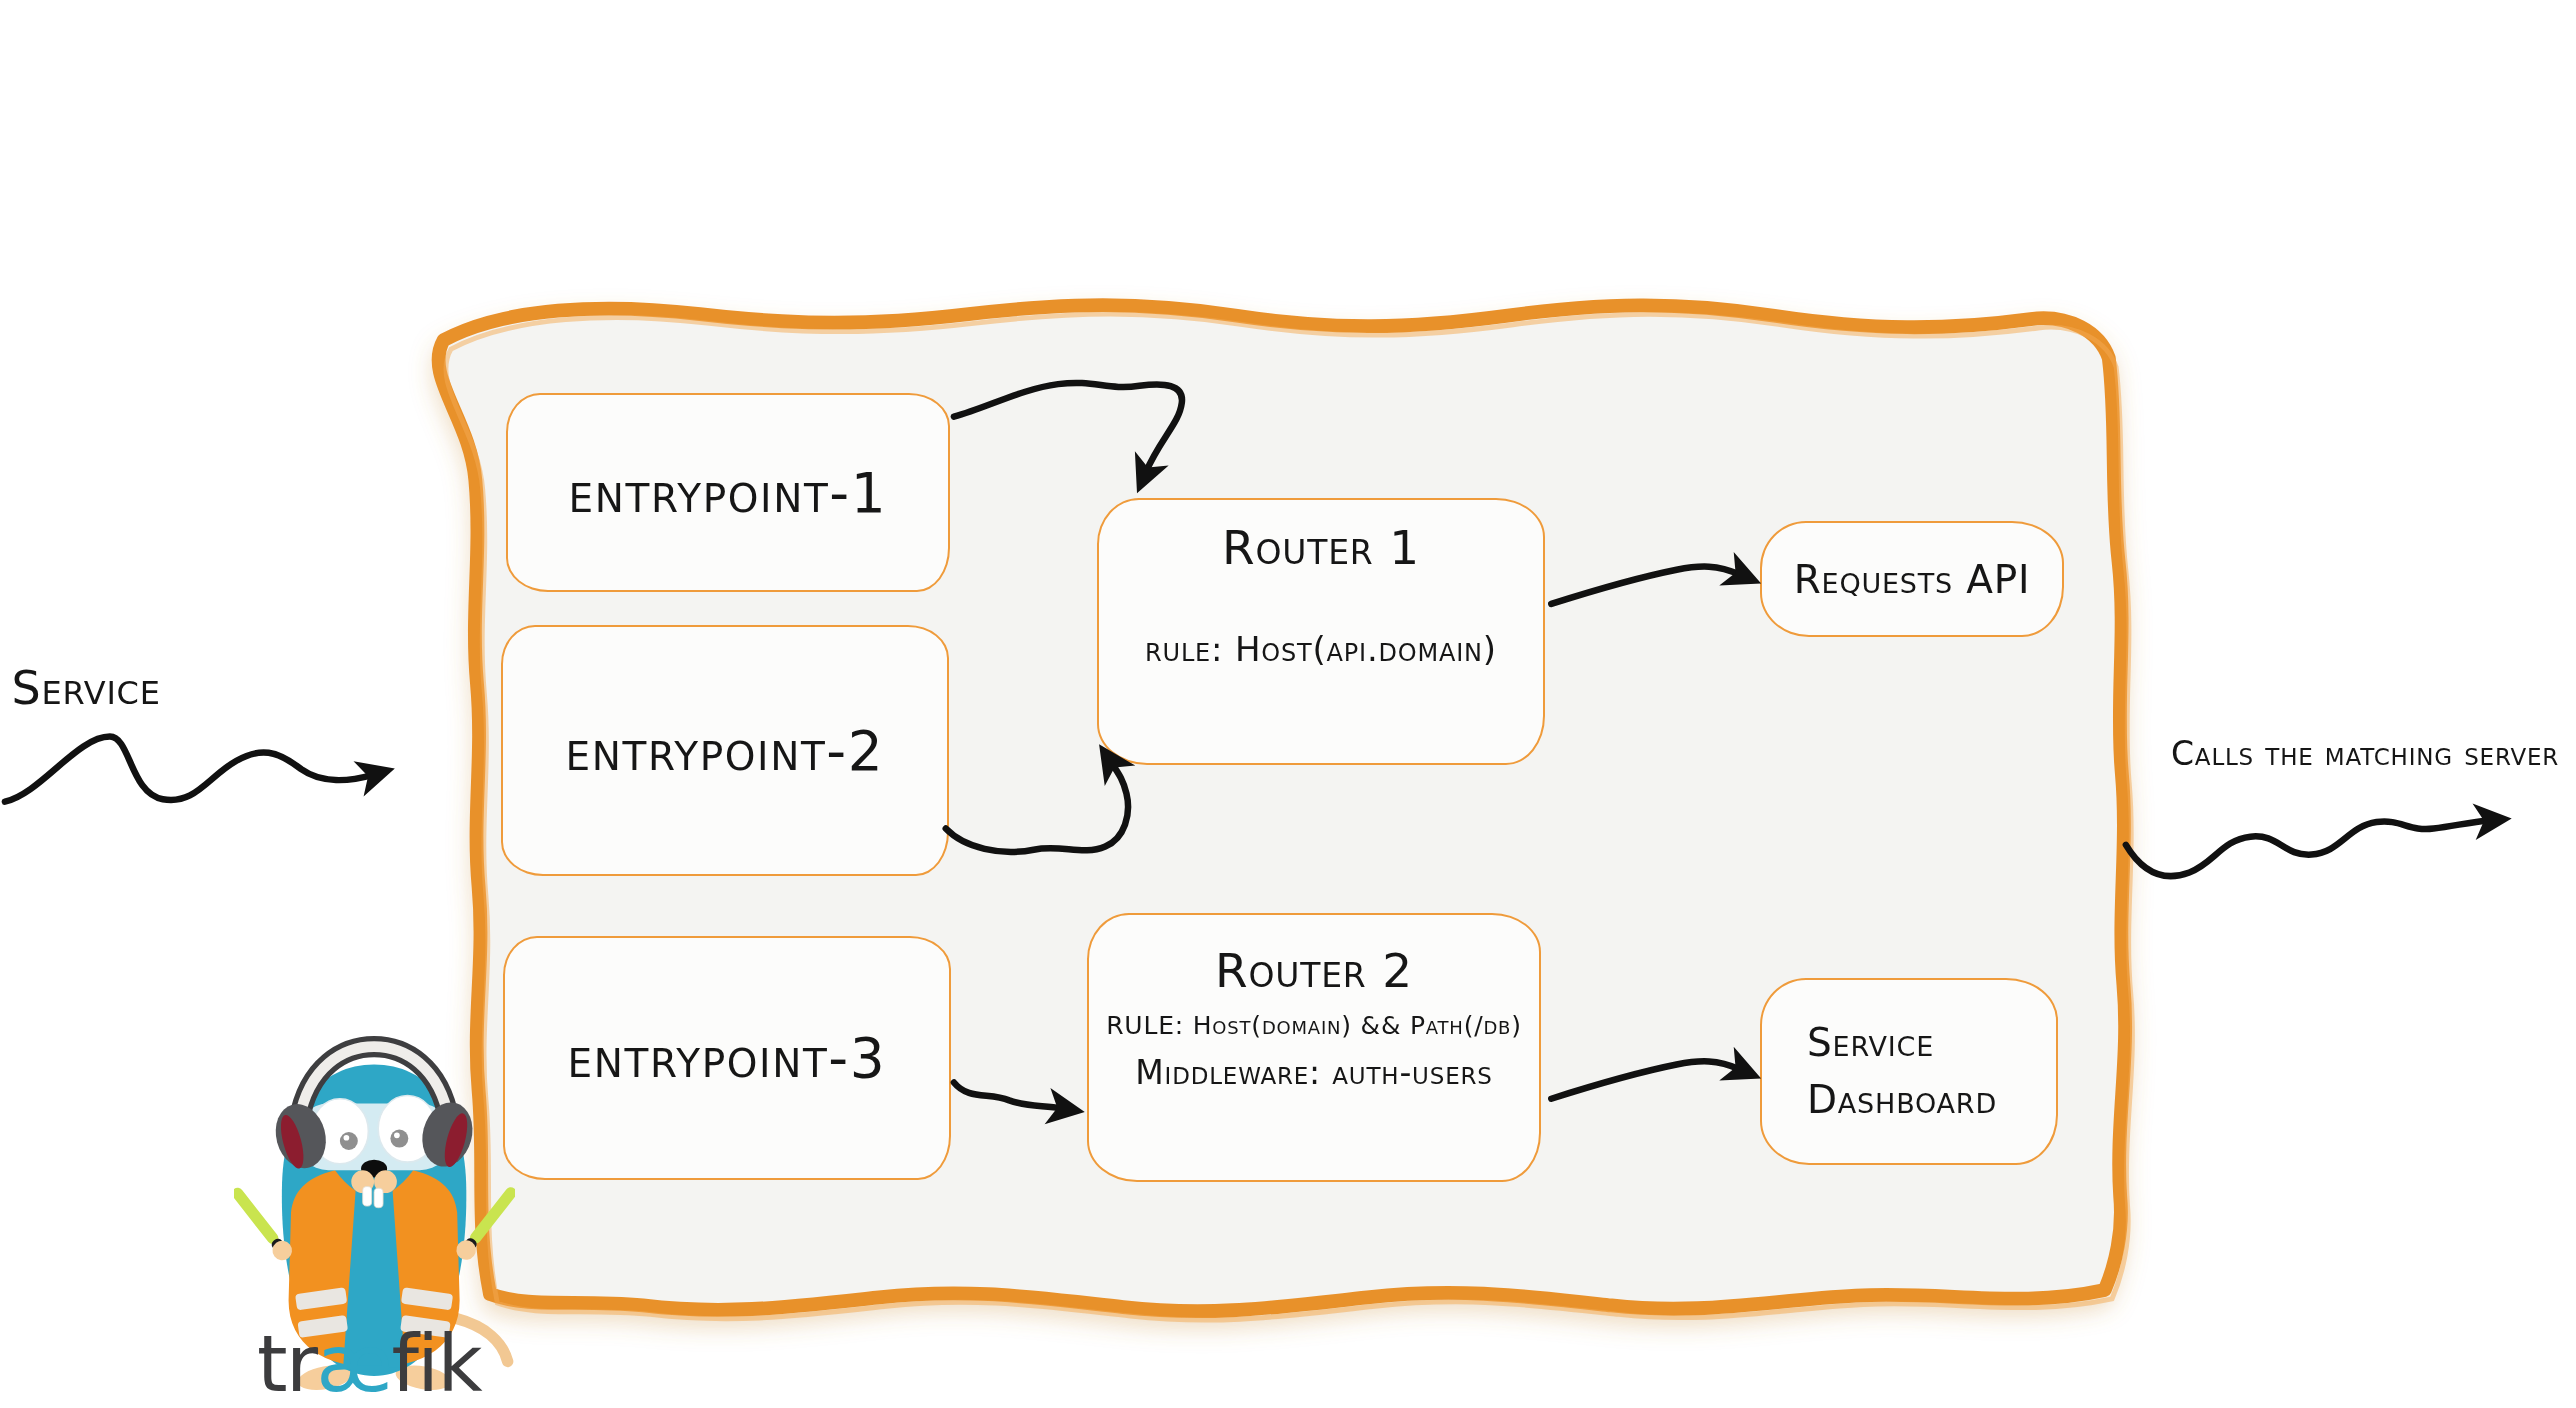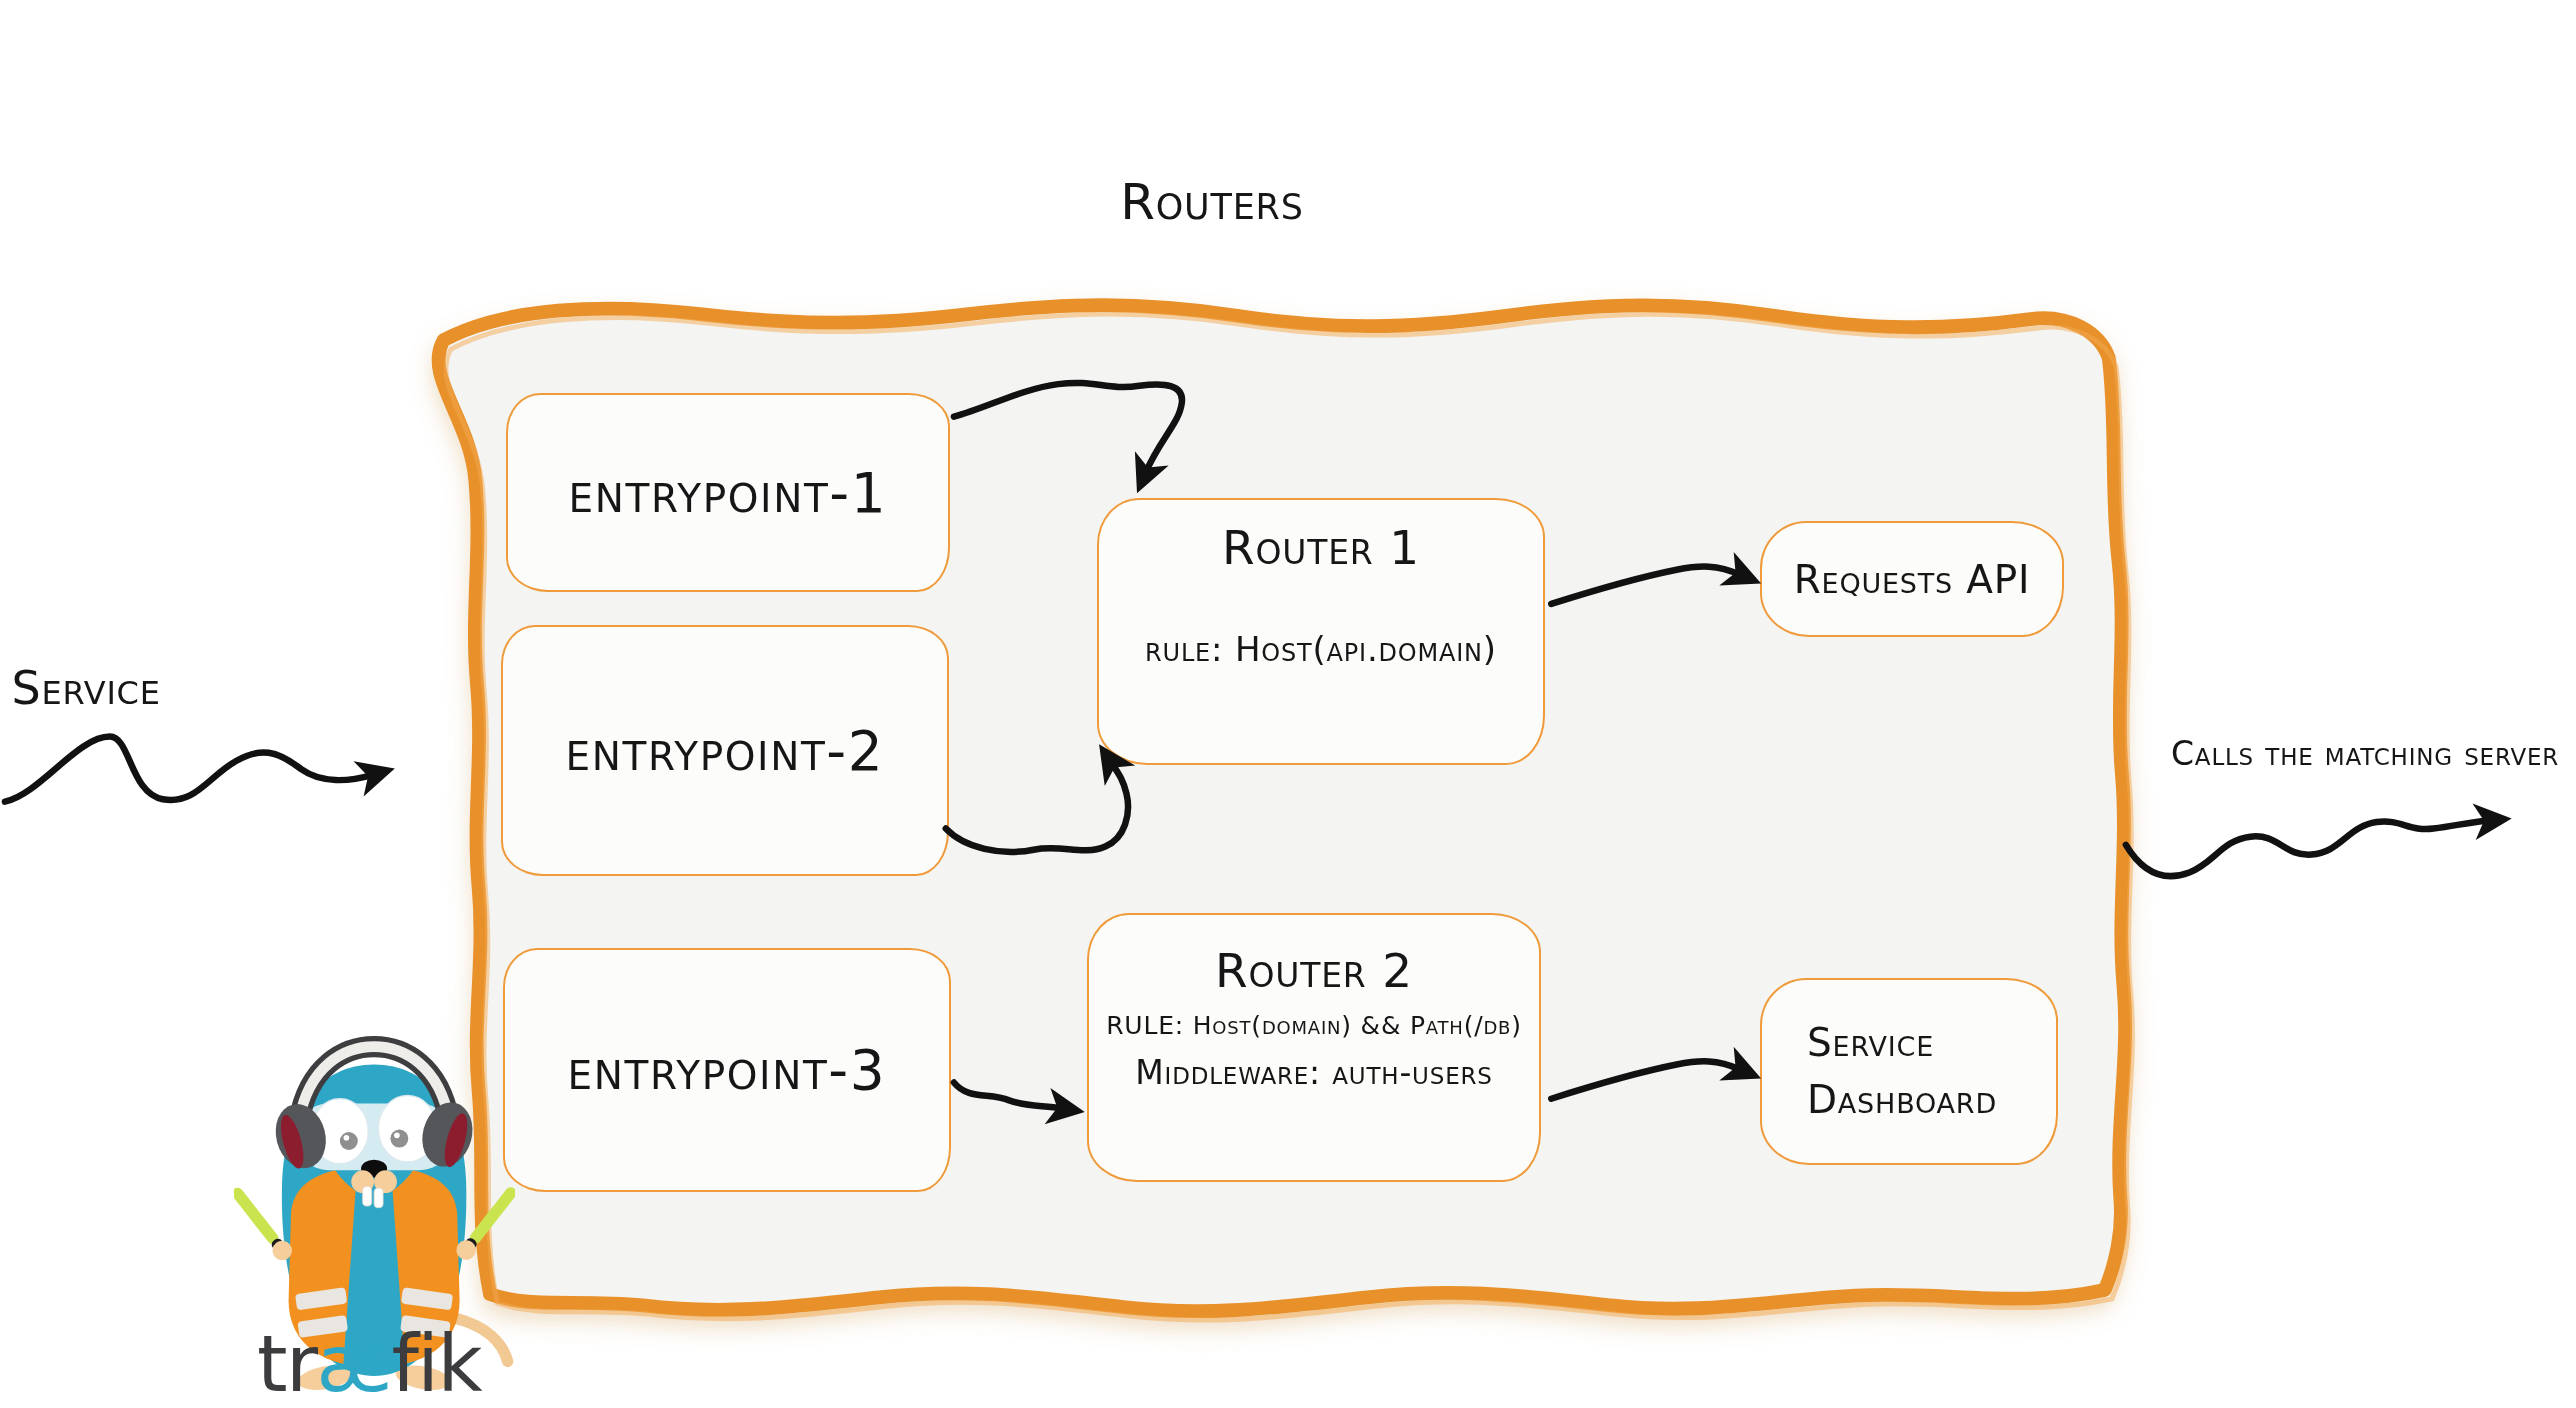--- a/index.html
+++ b/index.html
@@ -47,21 +47,21 @@
     justify-content: center;
     box-sizing: border-box;
   }
   .ep   { border-radius: 34px 41px 33px 42px / 39px 33px 44px 34px; }
   .rtr  { border-radius: 42px 49px 39px 50px / 46px 39px 49px 41px;
           flex-direction: column; }
   .svc  { border-radius: 46px 52px 42px 49px / 47px 42px 50px 44px; }
 
   .ep1 { left: 506px;  top: 393px;  width: 444px; height: 199px; }
   .ep2 { left: 501px;  top: 625px;  width: 448px; height: 251px; }
-  .ep3 { left: 503px;  top: 936px; width: 448px; height: 244px; margin-top: 12px; }
+  .ep3 { left: 503px;  top: 936px; width: 448px; height: 244px; }
   .r1  { left: 1097px; top: 498px;  width: 448px; height: 267px;
          justify-content: flex-start; padding-top: 20px; gap: 54px; }
   .r2  { left: 1087px; top: 913px; width: 454px; height: 269px;
          justify-content: flex-start; padding-top: 28px; gap: 13px; }
   .api { left: 1760px; top: 521px;  width: 304px; height: 116px; }
   .dash{ left: 1760px; top: 978px; width: 298px; height: 187px;
          justify-content: flex-start; padding-left: 45px; }
 
   .ep-label      { font-size: 55px; letter-spacing: 1.6px; }
   .router-name   { font-size: 47px; }
@@ -140,21 +140,20 @@
          S 1190 1582, 1080 1594
          S 890 1616, 790 1604
          C 712 1596, 650 1608, 602 1590
          C 584 1500, 596 1430, 588 1340
          S 596 1180, 588 1090
          S 594 930, 586 840
          S 592 680, 584 590
          C 578 515, 520 462, 545 418 Z" transform="translate(9,11)" fill="none" stroke="#F3AA52" stroke-width="6" opacity="0.5"></path>
   </svg>
 
-  <div class="title sc">Routers</div>
   <div class="requests-label sc">Service</div>
   <div class="calls-label sc">Calls the matching server</div>
 
   <div class="box ep ep1">
     <span class="ep-label sc">entrypoint-1</span>
   </div>
   <div class="box ep ep2">
     <span class="ep-label sc">entrypoint-2</span>
   </div>
   <div class="box ep ep3">

